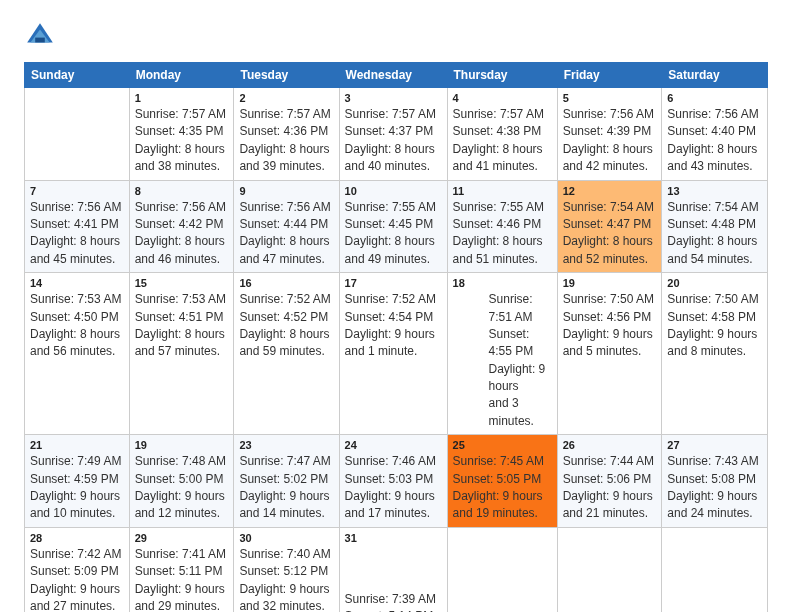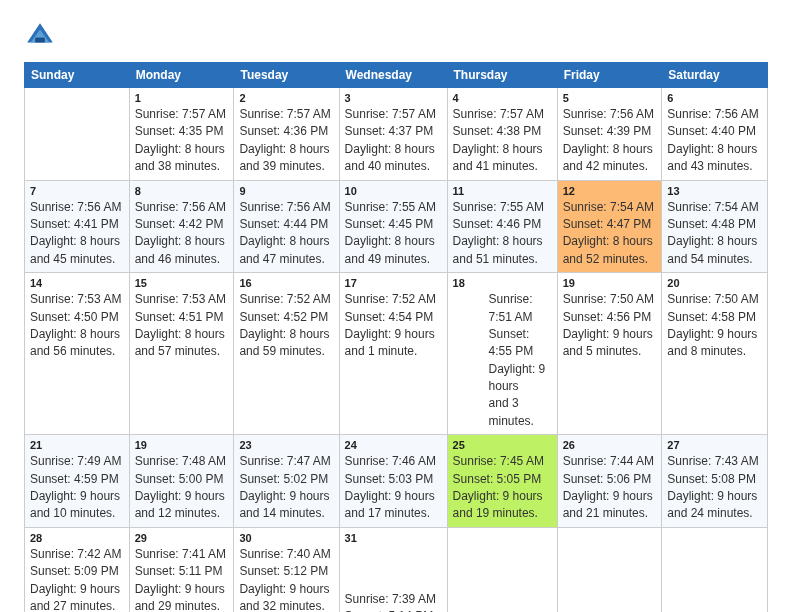--- a/index.html
+++ b/index.html
@@ -306,21 +306,21 @@
 Daylight: 9 hours
 and 14 minutes.</div>
           </td>
           <td style="background: rgb(245, 248, 252);">
             <span class="day-num">24</span>
             <div class="day-content" style="white-space: pre-line;">Sunrise: 7:46 AM
 Sunset: 5:03 PM
 Daylight: 9 hours
 and 17 minutes.</div>
           </td>
-          <td style="background: #bef264;">
+          <td style="background: #f97316;">
             <span class="day-num">25</span>
             <div class="day-content" style="white-space: pre-line;">Sunrise: 7:45 AM
 Sunset: 5:05 PM
 Daylight: 9 hours
 and 19 minutes.</div>
           </td>
           <td style="background: rgb(245, 248, 252);">
             <span class="day-num">26</span>
             <div class="day-content" style="white-space: pre-line;">Sunrise: 7:44 AM
 Sunset: 5:06 PM

